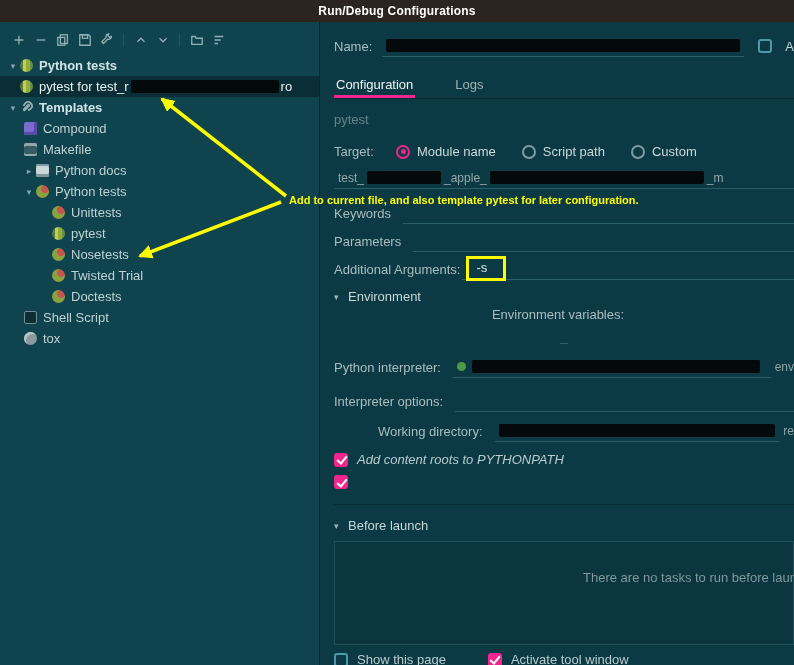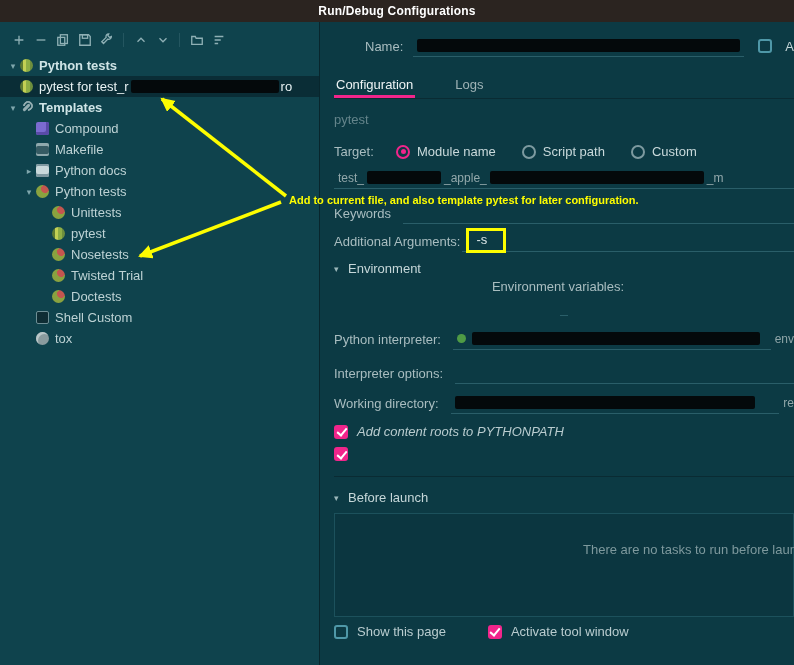--- a/index.html
+++ b/index.html
@@ -27,21 +27,21 @@
   .tbtn svg { stroke:#8fb0b5; fill:none; stroke-width:1.5; }
   .tsep { width:1px; height:14px; background:#245660; margin:0 3px; }
 
   .tree { font-size:13px; color:#bdd2d4; }
   .trow { height:21px; display:flex; align-items:center; white-space:nowrap; cursor:default; }
   .trow.selected { background:#0a2d36; color:#e9f3f4; }
   .tlabel { margin-left:0; }
   .bold .tlabel { font-weight:bold; color:#cfe4e6; }
   .chev { width:14px; font-size:9px; color:#7fa6ac; text-align:center; flex:0 0 14px; }
   .p0 { padding-left:6px; }  .p1 { padding-left:20px; }
-  .p2 { padding-left:22px; } .p2n { padding-left:36px; } .p3 { padding-left:52px; }
+  .p2 { padding-left:22px; } .p2n { padding-left:24px; } .p3 { padding-left:52px; }
 
   .ticon { width:13px; height:13px; border-radius:2px; margin-right:6px; flex:0 0 13px; }
   .i-pytest  { border-radius:50%; background:linear-gradient(90deg,#5d7a33 0 25%,#c3d054 25% 50%,#8fae45 50% 75%,#6e8f3d 75%); }
   .i-test    { border-radius:50%; background:radial-gradient(circle at 70% 30%, #c4564f 0 30%, #8aa23f 32%); }
   .i-wrench  { background:transparent; position:relative; }
   .i-wrench::after { content:""; position:absolute; left:2px; top:5px; width:9px; height:3px; background:#93adb1; transform:rotate(-45deg); border-radius:2px; }
   .i-wrench::before{ content:""; position:absolute; right:0; top:0; width:6px; height:6px; border:2px solid #93adb1; border-radius:50%; border-bottom-color:transparent; transform:rotate(45deg); }
   .i-compound{ background:#7b6bd0; box-shadow:inset -3px -3px 0 #5a4ba8; }
   .i-makefile{ background:#365b63; box-shadow:inset 0 -2px 0 #8fa9ad, inset 0 3px 0 #8fa9ad; }
   .i-python  { background:linear-gradient(135deg,#3f7cac 0 50%, #e8c63f 50%); border-radius:3px; }
@@ -52,21 +52,21 @@
   .redact { display:inline-block; height:13px; background:#04090b; border-radius:2px; vertical-align:middle; }
 
   
   .config { position:absolute; top:22px; left:321px; right:0; bottom:0; background:#0c3a44;
             color:#c3d4d6; font-size:13px; padding-left:13px; overflow:hidden; }
   .frow { display:flex; align-items:center; }
   .flabel { color:#a9bdc0; white-space:nowrap; }
   .ufield { flex:1 1 auto; border-bottom:1px solid #2a5e69; height:22px;
             display:flex; align-items:center; padding:0 4px; min-width:0; }
 
-  .name-row { margin-top:13px;margin-left:31px; }
+  .name-row { margin-top:13px; }
   .name-row .flabel { margin-right:10px; }
   .edgecbx { margin-left:14px; }
   .edge-frag { color:#8fa5a8; font-size:12px; margin-left:4px; white-space:nowrap; }
 
   .tabs { margin-top:13px; border-bottom:1px solid #0a2b33; display:flex; align-items:flex-end; }
   .tab { padding:7px 2px 6px 2px; margin-right:38px; color:#9fb3b6; cursor:default; }
   .tab.active { color:#eef4f5; border-bottom:3px solid #f1258b; padding-bottom:3px; }
 
   .group-label { margin-top:13px; color:#64848b; }
 
@@ -88,21 +88,21 @@
   .aa-row .flabel { margin-right:2px; }
   .ybox { display:inline-block; border:3px solid #fdfd00; padding:1px 16px 2px 7px;
           color:#dbe6e7; margin-left:0; line-height:16px; }
 
   .sect { margin-top:10px; display:flex; align-items:center; color:#c6d7d9; }
   .sect .chevd { font-size:9px; color:#9bb6ba; width:14px; }
 
   .env-row { margin-top:3px;flex-direction:column; } .env-row .flabel { margin-right:12px; }
   .pi-row  { margin-top:12px; } .pi-row .flabel { margin-right:12px;text-align:center; }
   .io-row  { margin-top:12px; } .io-row .flabel { margin-right:12px; }
-  .wd-row  { margin-top:8px; }  .wd-row .flabel { margin-right:12px; }
+  .wd-row  { margin-top:8px; }  .wd-row .flabel { margin-right:12px;margin-left:44px; }
   .greendot { width:9px; height:9px; border-radius:50%; background:#4f9b45; margin-right:6px; flex:0 0 9px; }
 
   .cbx-row { margin-top:10px; display:flex; align-items:center;font-style:italic; }
   .cbx { width:14px; height:14px; border-radius:3px; background:#f1258b; position:relative; margin-right:9px; flex:0 0 14px; }
   .cbx::after { content:""; position:absolute; left:4.5px; top:1.5px; width:4px; height:8px;
                 border:solid #ffffff; border-width:0 2px 2px 0; transform:rotate(40deg); }
   .cbx.empty { background:transparent; border:2px solid #4f98a8; }
   .cbx.empty::after { display:none; }
   .cbx-label { color:#b9cccf; }
 
@@ -246,21 +246,21 @@
         <span class="tlabel">Twisted Trial</span>
       </div>
 
       <div class="trow p3">
         <span class="ticon i-test"></span>
         <span class="tlabel">Doctests</span>
       </div>
 
       <div class="trow p2n">
         <span class="ticon i-shell"></span>
-        <span class="tlabel">Shell Custom</span>
+        <span class="tlabel">Shell Script</span>
       </div>
 
       <div class="trow p2n">
         <span class="ticon i-tox"></span>
         <span class="tlabel">tox</span>
       </div>
 
     </div>
   </div>
 
@@ -306,20 +306,24 @@
         <span class="redact" style="width:214px; margin:0 3px;"></span>
         <span class="frag">_m</span>
       </div>
     </div>
 
     <div class="frow kw-row">
       <span class="flabel">Keywords</span>
       <div class="ufield"></div>
     </div>
 
+    <div class="frow pm-row">
+      <span class="flabel">Parameters</span>
+      <div class="ufield"></div>
+    </div>
 
     <div class="frow aa-row">
       <span class="flabel">Additional Arguments:</span>
       <div class="ufield">
         <span class="ybox"><span>-s</span></span>
       </div>
     </div>
 
     <div class="sect" style="margin-top:9px;">
       <span class="chevd">▾</span>

